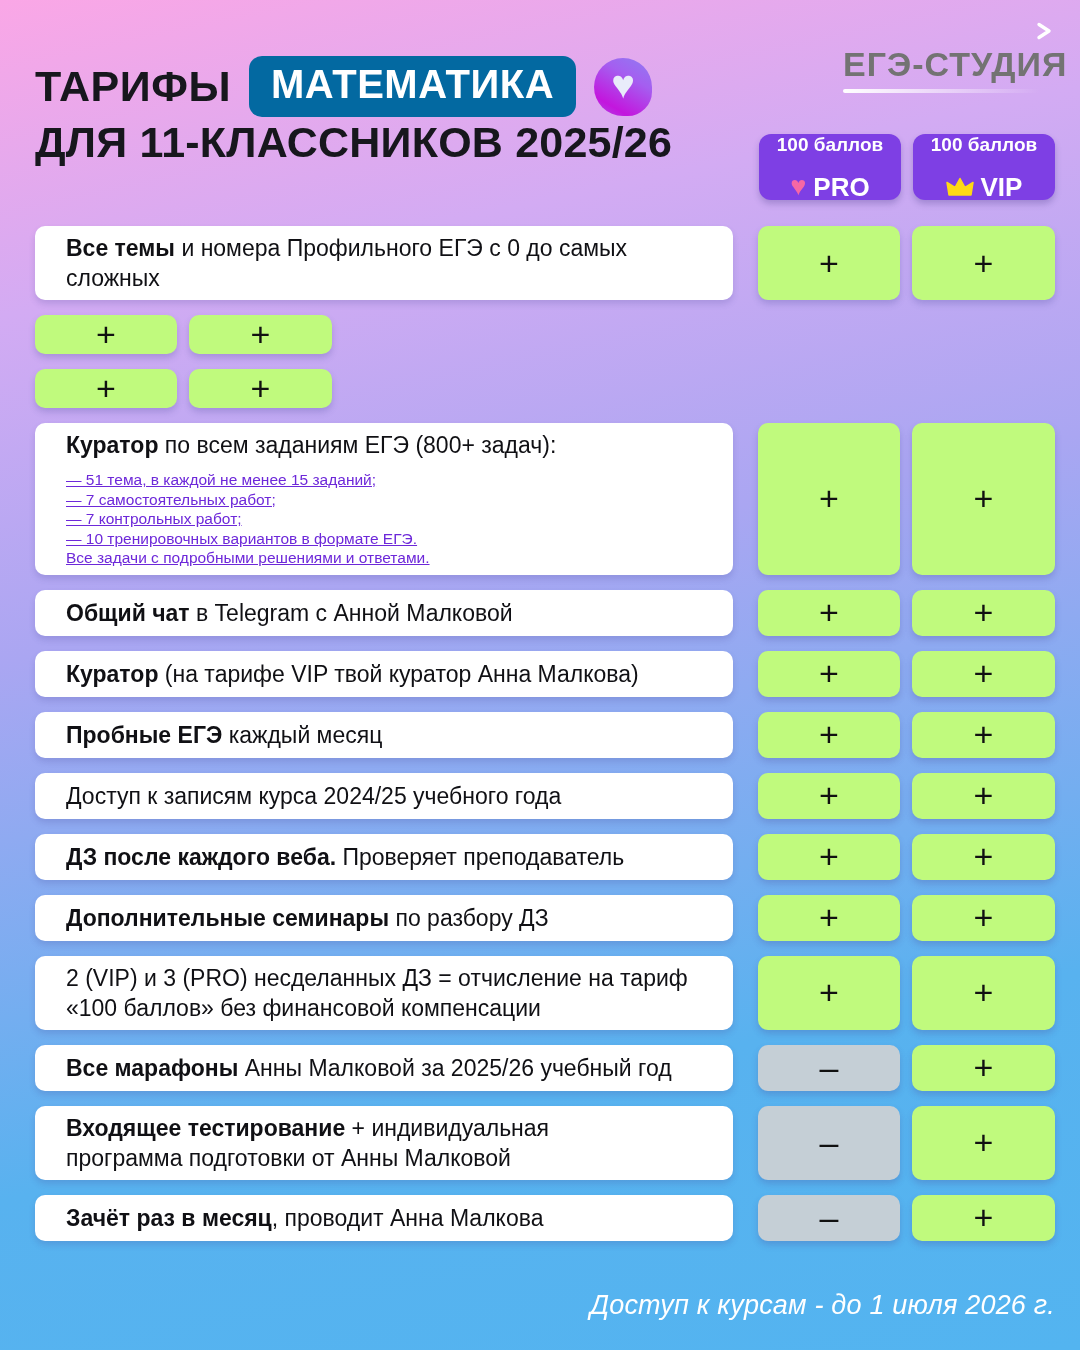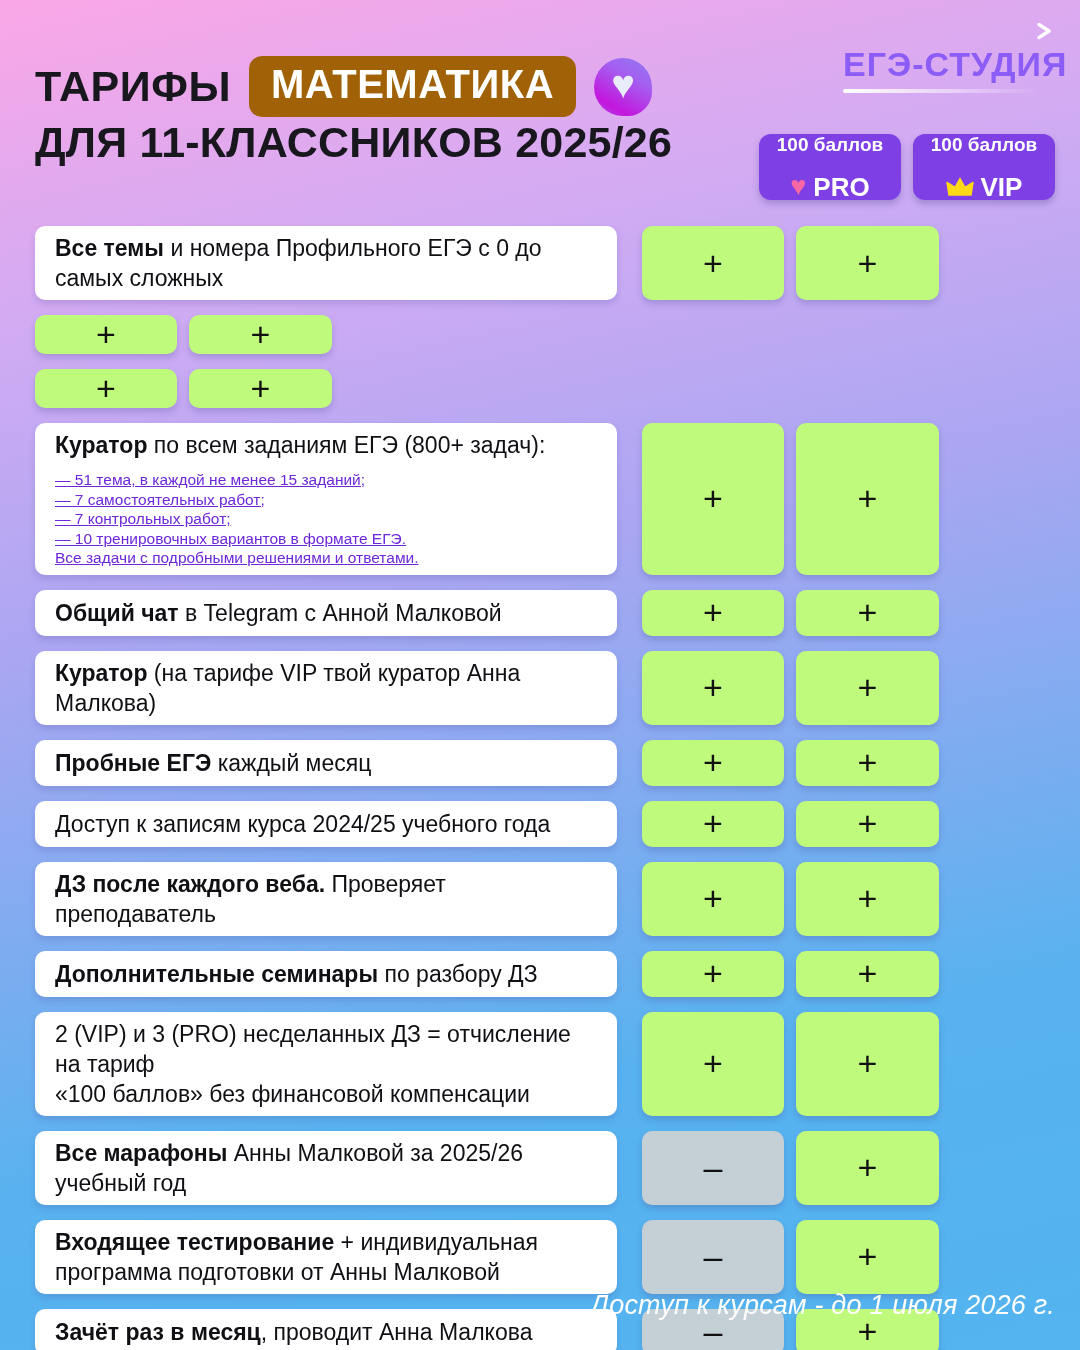--- a/index.html
+++ b/index.html
@@ -5,44 +5,44 @@
   html,body{margin:0;padding:0;}
   body{
     width:1080px;height:1350px;position:relative;overflow:hidden;
     background:linear-gradient(168deg,#faa7e6 0%,#d3abf3 20%,#aaa6f2 42%,#58b2ef 76%,#53b4f0 100%);
     font-family:"Liberation Sans",sans-serif;
     -webkit-font-smoothing:antialiased;
   }
   .header{position:absolute;inset:0 0 auto 0;height:254px;}
   .title1{position:absolute;left:35px;top:56px;display:flex;align-items:center;gap:18px;}
   .title-prefix{font-size:43px;font-weight:bold;color:#17171d;letter-spacing:.5px;}
-  .title-badge{background:#a16207;color:#fff;font-size:40px;font-weight:bold;
+  .title-badge{background:#0369a1;color:#fff;font-size:40px;font-weight:bold;
     padding:6px 22px 10px;border-radius:13px;letter-spacing:.5px;}
   .heart-bubble{width:58px;height:58px;border-radius:50% 50% 42% 50%;
     background:linear-gradient(210deg,#8f7cf2 0%,#a55ef0 35%,#c316dd 78%,#ae4ae6 100%);
     display:flex;align-items:center;justify-content:center;position:relative;}
   .heart-bubble .glyph{color:#e9ecfa;font-size:40px;line-height:1;transform:translateY(-3px);}
   .title2{position:absolute;left:35px;top:118px;font-size:43px;font-weight:bold;color:#17171d;letter-spacing:.2px;}
 
   .logo{position:absolute;top:22px;right:23px;width:214px;}
-  .logo-text{font-size:34px;font-weight:bold;color:#8b5cf6;letter-spacing:1px;margin:1px 0 5px;text-align:center;white-space:nowrap;}
+  .logo-text{font-size:34px;font-weight:bold;color:#737373;letter-spacing:1px;margin:1px 0 5px;text-align:center;white-space:nowrap;}
   .logo-underline{height:4px;border-radius:2px;background:linear-gradient(90deg,#ffffff 0%,rgba(255,255,255,0) 92%);}
 
   .col-badges{position:absolute;top:134px;right:25px;display:flex;gap:12px;}
   .col-badge{width:142px;height:66px;background:#7e3fe4;border-radius:12px;color:#fff;
     display:flex;flex-direction:column;align-items:center;justify-content:center;gap:18px;
     box-shadow:0 4px 6px rgba(60,50,130,.28);}
   .col-badge .l1{font-size:19px;font-weight:bold;}
   .col-badge .l2{font-size:26px;font-weight:bold;display:flex;align-items:center;gap:7px;line-height:1;}
   .heart-glyph{color:#f767a5;font-size:27px;line-height:1;transform:translateY(-1px);}
 
   .table{position:absolute;top:226px;left:35px;display:flex;flex-direction:column;gap:15px;}
   .row{display:flex;align-items:stretch;}
-  .card{box-sizing:border-box;width:582px;min-height:46px;margin-right:25px;background:#fff;border-radius:10px;
-    padding:7px 20px;display:flex;flex-direction:column;justify-content:center;
+  .card{box-sizing:border-box;width:698px;min-height:46px;margin-right:25px;background:#fff;border-radius:10px;
+    padding:7px 31px;display:flex;flex-direction:column;justify-content:center;
     box-shadow:0 4px 6px rgba(70,70,150,.20);}
   .card-text{font-size:23px;line-height:30px;color:#101014;white-space:pre-line;}
   .card-text .b{font-weight:bold;}
   .details{font-size:15.5px;line-height:19.5px;color:#6d28d9;margin-top:10px;text-decoration:underline;}
   .cell{box-sizing:border-box;width:142px;border-radius:10px;display:flex;align-items:center;justify-content:center;
     font-size:34px;color:#111;box-shadow:0 4px 6px rgba(70,70,150,.25);}
   .cell.vip{width:143px;margin-left:12px;}
   .cell.yes{background:#c0fa7d;}
   .cell.no{background:#c5cfd6;}
 

